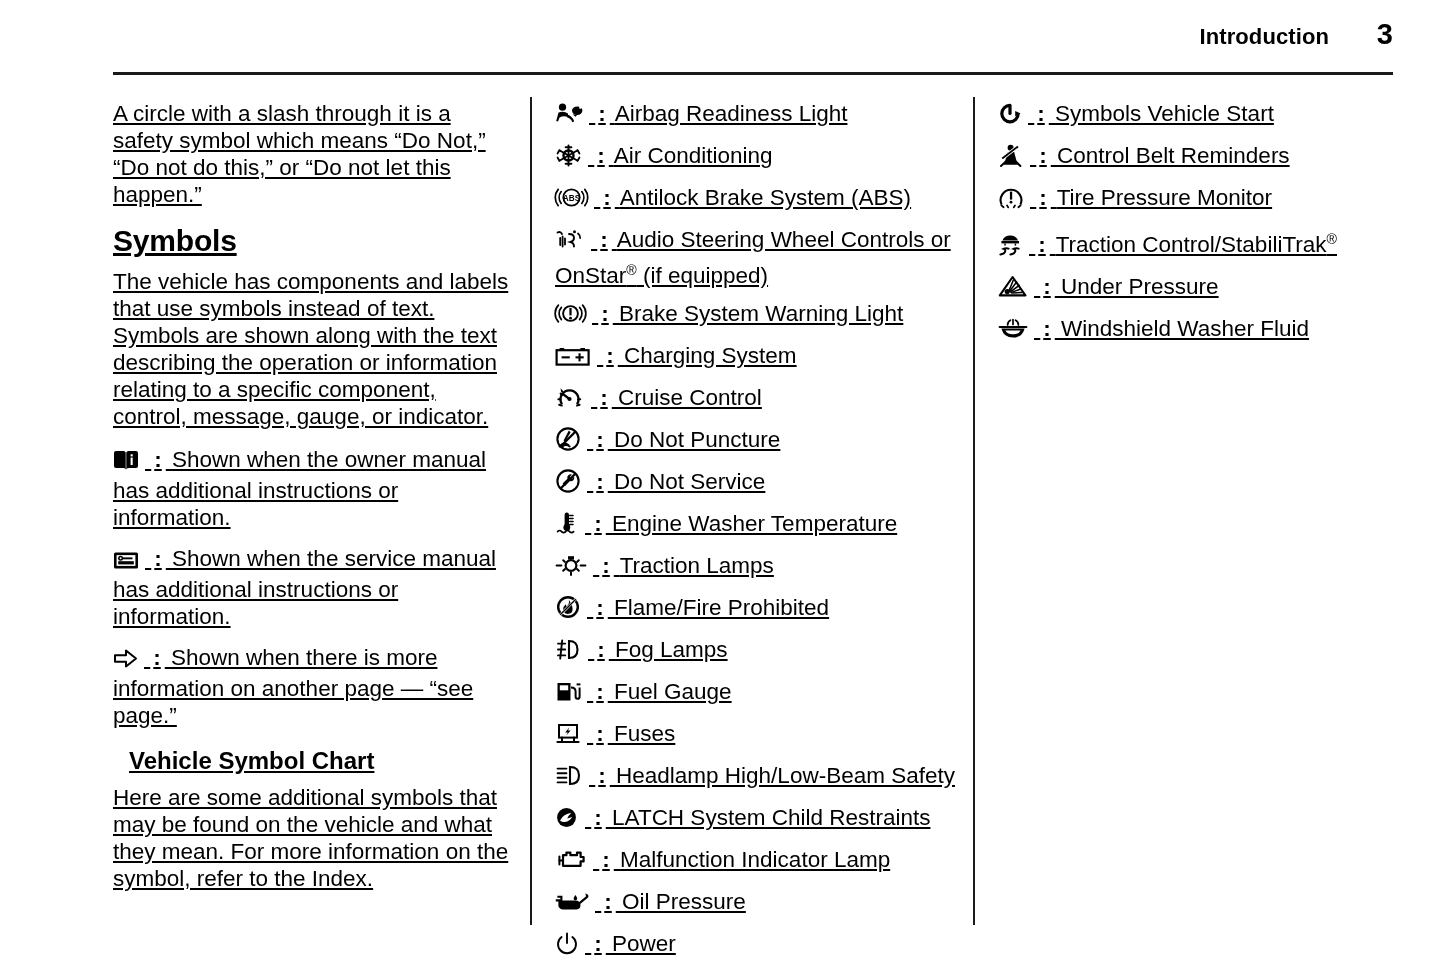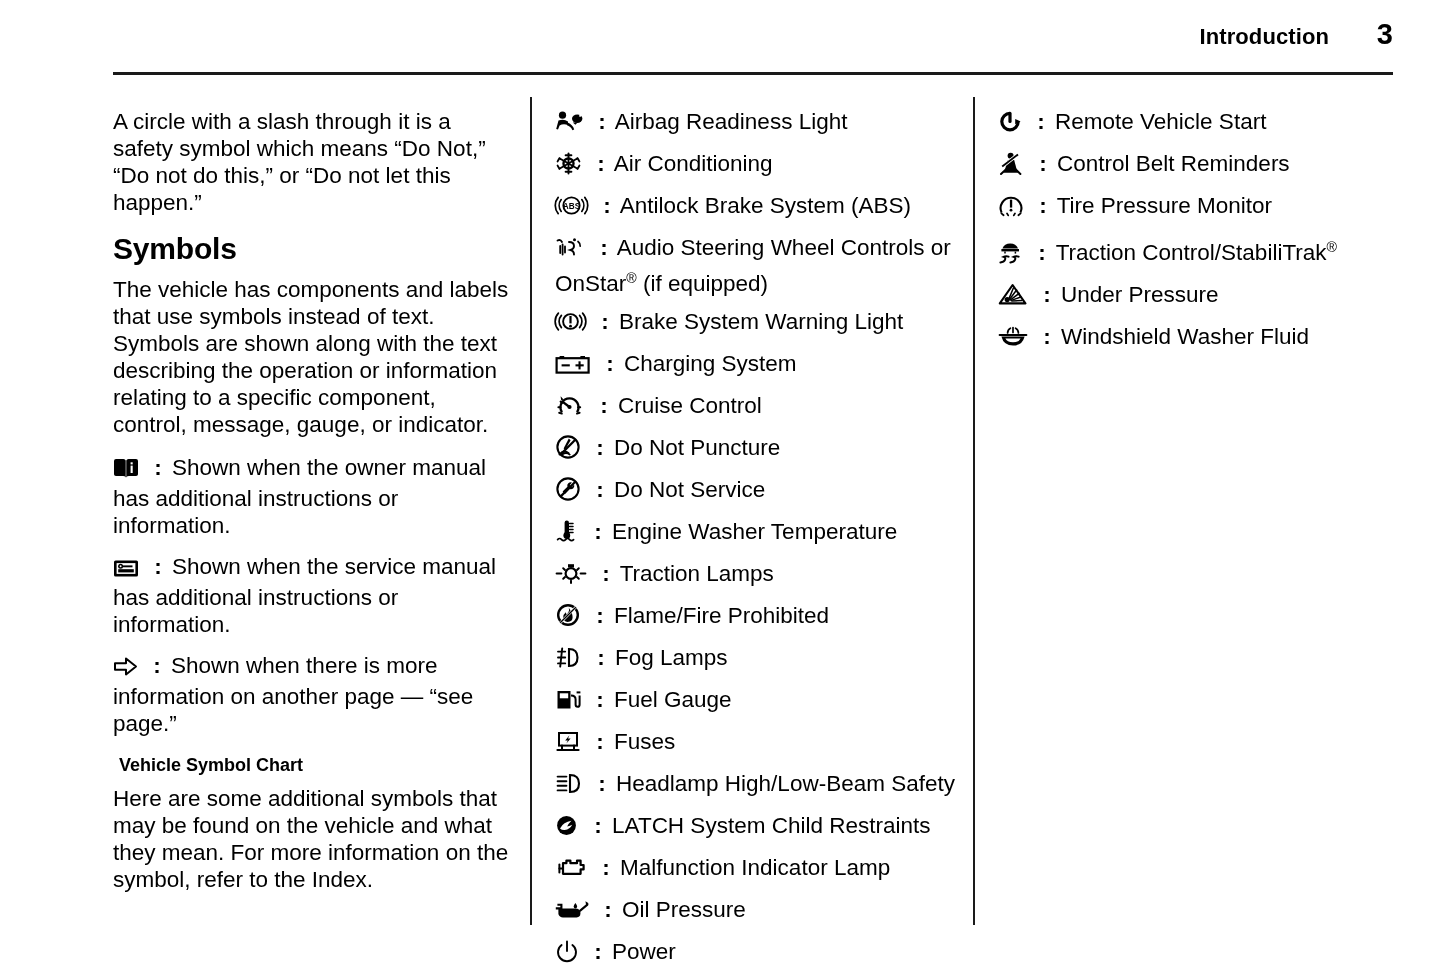--- a/index.html
+++ b/index.html
@@ -51,21 +51,22 @@
   
   .columns {
     position: absolute;
     left: 0;
     top: 92px;
     width: 1445px;
     height: 835px;
   }
   .col {
     position: absolute;
-    top: 16px;
+    top: 8px;
+    text-decoration: underline;
   }
   .col-left   { left: 113px;  width: 396px; }
   .col-middle { left: 555px;  width: 400px; }
   .col-right  { left: 998px;  width: 400px; }
 
   .divider {
     position: absolute;
     top: 5px;
     width: 2px;
     height: 828px;
@@ -81,22 +82,22 @@
     line-height: 27px;
   }
 
   h2.section-title {
     margin: 14px 0 10px 0;
     font-size: 30px;
     font-weight: bold;
     letter-spacing: -0.2px;
   }
   h3.sub-title {
-    margin: 18px 0 9px 6px;
-    font-size: 18px;
+    margin: 18px 0 9px 16px;
+    font-size: 24px;
     font-weight: bold;
   }
 
   
   .sym-entry {
     font-size: 22.5px;
     line-height: 27px;
     margin: 0 0 11px 0;
   }
   .sym-entry .glyph {
@@ -504,21 +505,21 @@
 
     <p class="sym-entry">
       <span class="glyph">
         <svg width="24" height="23" viewBox="0 0 24 23" aria-hidden="true">
           <path d="M12 3.4 A8.2 8.2 0 1 0 20.2 11.6" fill="none" stroke="#000" stroke-width="3.2" stroke-linecap="butt"></path>
           <line x1="12" y1="3.4" x2="12" y2="11.4" stroke="#000" stroke-width="3.2" stroke-linecap="round"></line>
           <path d="M17.2 9 L22.6 11.4 L17.2 14.2 Z" fill="#000"></path>
         </svg>
       </span>
       <span class="colon">:</span>
-      <span>Remote Vehicle Start</span>
+      <span>Symbols Vehicle Start</span>
     </p>
 
     <p class="sym-entry">
       <span class="glyph">
         <svg width="26" height="23" viewBox="0 0 26 23" aria-hidden="true">
           <circle cx="12.6" cy="3.8" r="3" fill="#000"></circle>
           <path d="M9.6 8 L16.2 8 L19 19 L6.6 19 Z" fill="#000"></path>
           <path d="M6.4 19.8 L19.4 19.8" stroke="#000" stroke-width="2" stroke-linecap="round"></path>
           <path d="M3 22 L10 15.6 M22.4 22 L16 15.6" stroke="#000" stroke-width="2" stroke-linecap="round"></path>
           <line x1="4.2" y1="14.6" x2="20" y2="2.4" stroke="#fff" stroke-width="3.4"></line>

